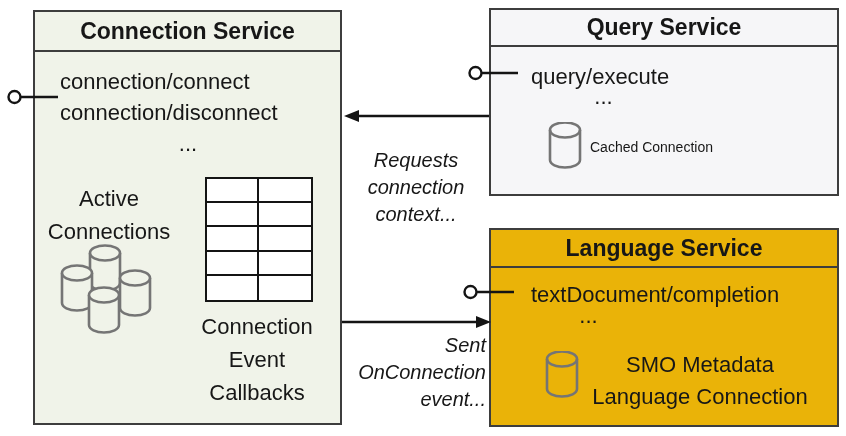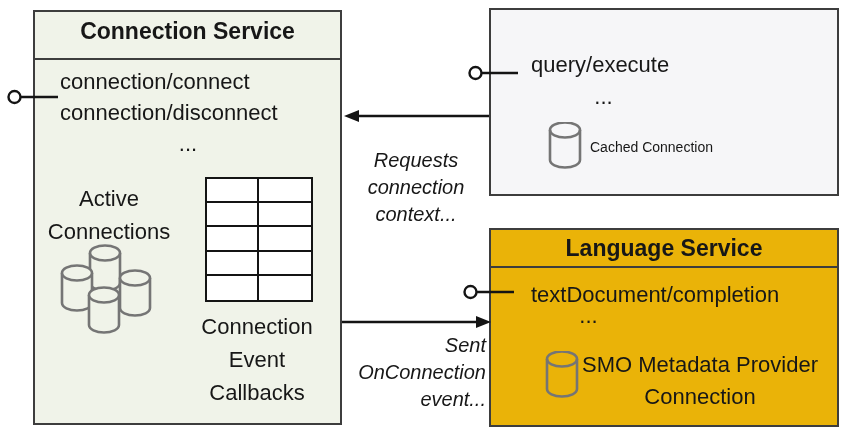--- a/index.html
+++ b/index.html
@@ -6,21 +6,21 @@
   #canvas{
     position:relative;width:846px;height:436px;background:#ffffff;
     font-family:"Liberation Sans",sans-serif;color:#171717;overflow:hidden;
   }
   .box{position:absolute;border:2px solid #3d3d3d;box-sizing:border-box;}
   .box-header{
     border-bottom:2px solid #3d3d3d;text-align:center;font-weight:bold;
     font-size:23px;box-sizing:border-box;
   }
   #connection-box{left:33px;top:10px;width:309px;height:415px;background:#f0f3e9;}
-  #connection-box .box-header{height:48px;line-height:38px;}
+  #connection-box .box-header{height:40px;line-height:38px;}
   #query-box{left:489px;top:8px;width:350px;height:188px;background:#f6f6f8;}
   #query-box .box-header{height:37px;line-height:35px;}
   #language-box{left:489px;top:228px;width:350px;height:199px;background:#eab308;}
   #language-box .box-header{height:38px;line-height:36px;}
 
   .abs{position:absolute;}
   .method-line{font-size:22px;line-height:31px;white-space:nowrap;}
   .ellipsis-line{font-size:22px;line-height:26px;text-align:center;}
 
   #cs-methods{left:25px;top:54px;width:256px;}
@@ -30,21 +30,21 @@
   #cs-grid{
     left:170px;top:165px;width:108px;height:125px;background:#ffffff;
     border:2px solid #141414;box-sizing:border-box;display:grid;
     grid-template-columns:1fr 1fr;grid-template-rows:repeat(5,1fr);
   }
   #cs-grid .grid-cell{box-sizing:border-box;}
   #cs-grid .grid-cell:nth-child(odd){border-right:2px solid #141414;}
   #cs-grid .grid-cell:not(:nth-last-child(-n+2)){border-bottom:2px solid #141414;}
   #cs-callbacks-label{left:148px;top:298px;width:148px;text-align:center;font-size:22px;line-height:33px;}
 
-  #qs-method{left:40px;top:39px;}
+  #qs-method{left:40px;top:51px;}
   #qs-ellipsis{left:40px;top:74px;width:145px;}
   #qs-cylinder{left:57px;top:112px;}
   #qs-label{left:99px;top:124px;font-size:14px;line-height:26px;white-space:nowrap;}
 
   #ls-method{left:40px;top:49px;}
   #ls-ellipsis{left:40px;top:73px;width:115px;}
   #ls-cylinder{left:54px;top:121px;}
   #ls-label{left:89px;top:119px;width:240px;text-align:center;font-size:22px;line-height:32px;}
 
   #connector-overlay{position:absolute;left:0;top:0;width:846px;height:436px;pointer-events:none;}
@@ -99,20 +99,21 @@
       <div class="grid-cell"></div>
       <div class="grid-cell"></div>
       <div class="grid-cell"></div>
       <div class="grid-cell"></div>
       <div class="grid-cell"></div>
     </div>
     <div class="abs" id="cs-callbacks-label">Connection Event Callbacks</div>
   </div>
 
   <div class="box" id="query-box">
+    <div class="box-header">Query Service</div>
     <div class="abs method-line" id="qs-method">query/execute</div>
     <div class="abs ellipsis-line" id="qs-ellipsis">...</div>
     <svg class="abs" id="qs-cylinder" width="34" height="48" viewBox="0 0 34 48">
       <g fill="none" stroke="#757575" stroke-width="2.6">
         <path d="M2 8 v30 a15 7.5 0 0 0 30 0 v-30"></path>
         <ellipse cx="17" cy="8" rx="15" ry="7.5"></ellipse>
       </g>
     </svg>
     <div class="abs" id="qs-label">Cached Connection</div>
   </div>
@@ -120,21 +121,21 @@
   <div class="box" id="language-box">
     <div class="box-header">Language Service</div>
     <div class="abs method-line" id="ls-method">textDocument/completion</div>
     <div class="abs ellipsis-line" id="ls-ellipsis">...</div>
     <svg class="abs" id="ls-cylinder" width="34" height="48" viewBox="0 0 34 48">
       <g fill="none" stroke="#757575" stroke-width="2.6">
         <path d="M2 8 v30 a15 7.5 0 0 0 30 0 v-30"></path>
         <ellipse cx="17" cy="8" rx="15" ry="7.5"></ellipse>
       </g>
     </svg>
-    <div class="abs" id="ls-label">SMO Metadata Provider Connection</div>
+    <div class="abs" id="ls-label">SMO Metadata Language Connection</div>
   </div>
 
   <svg id="connector-overlay">
     <g stroke="#141414" stroke-width="2.4">
 
       <g>
         <line x1="20.5" y1="97" x2="58" y2="97"></line>
         <circle cx="14.5" cy="97" r="6" fill="#ffffff"></circle>
       </g>
 

